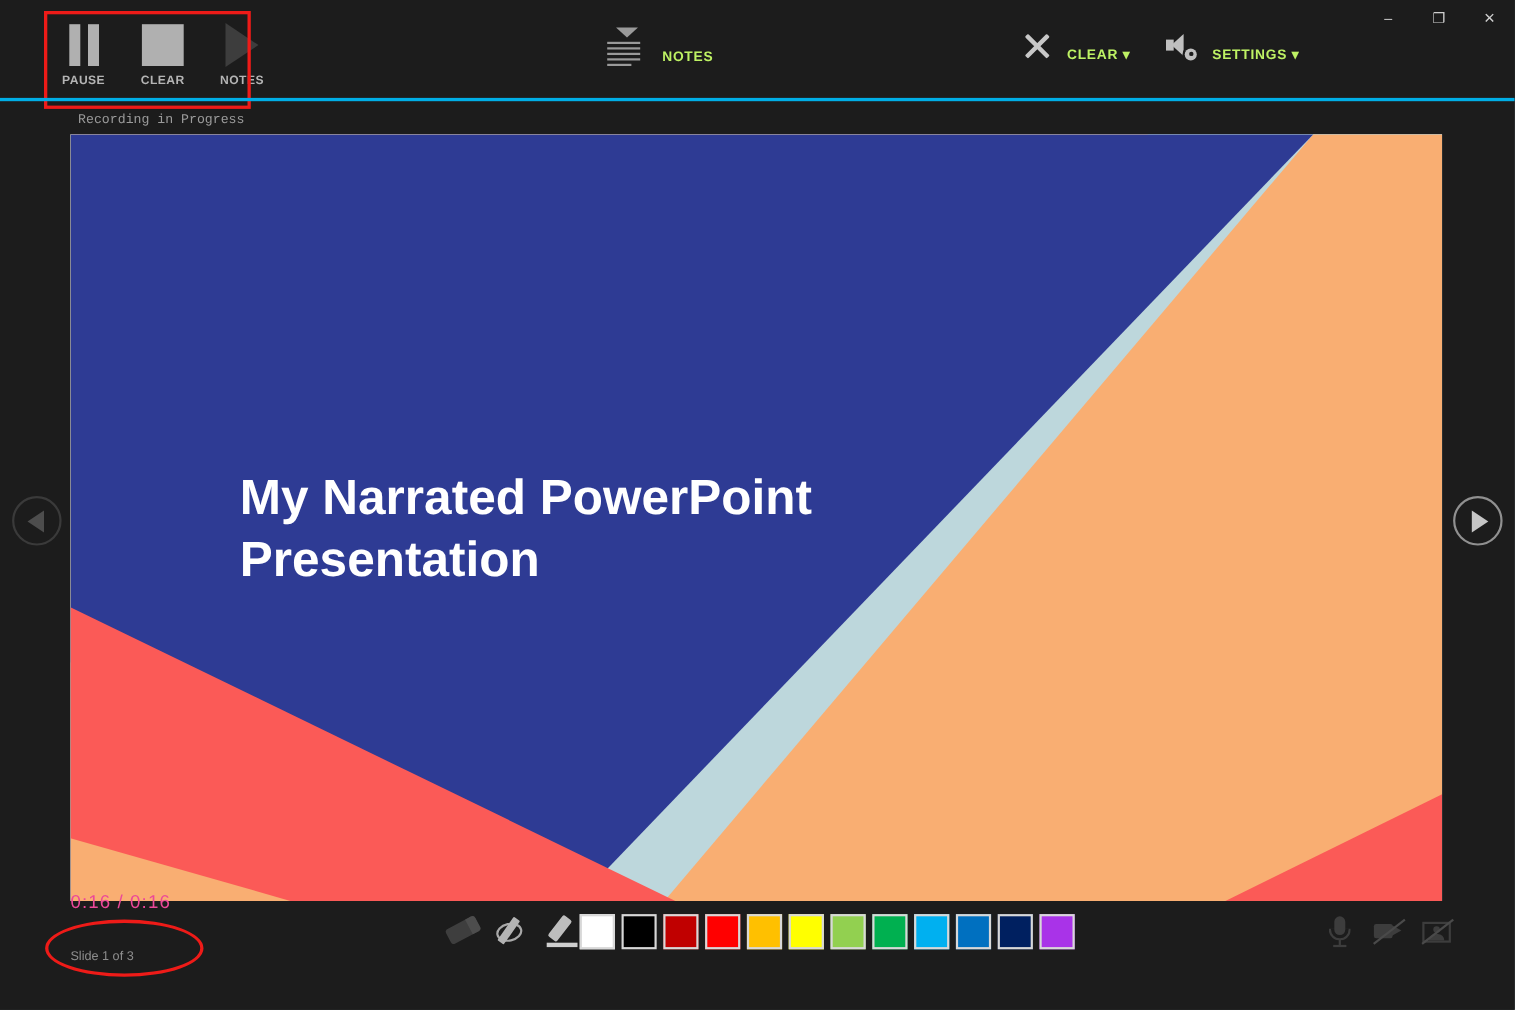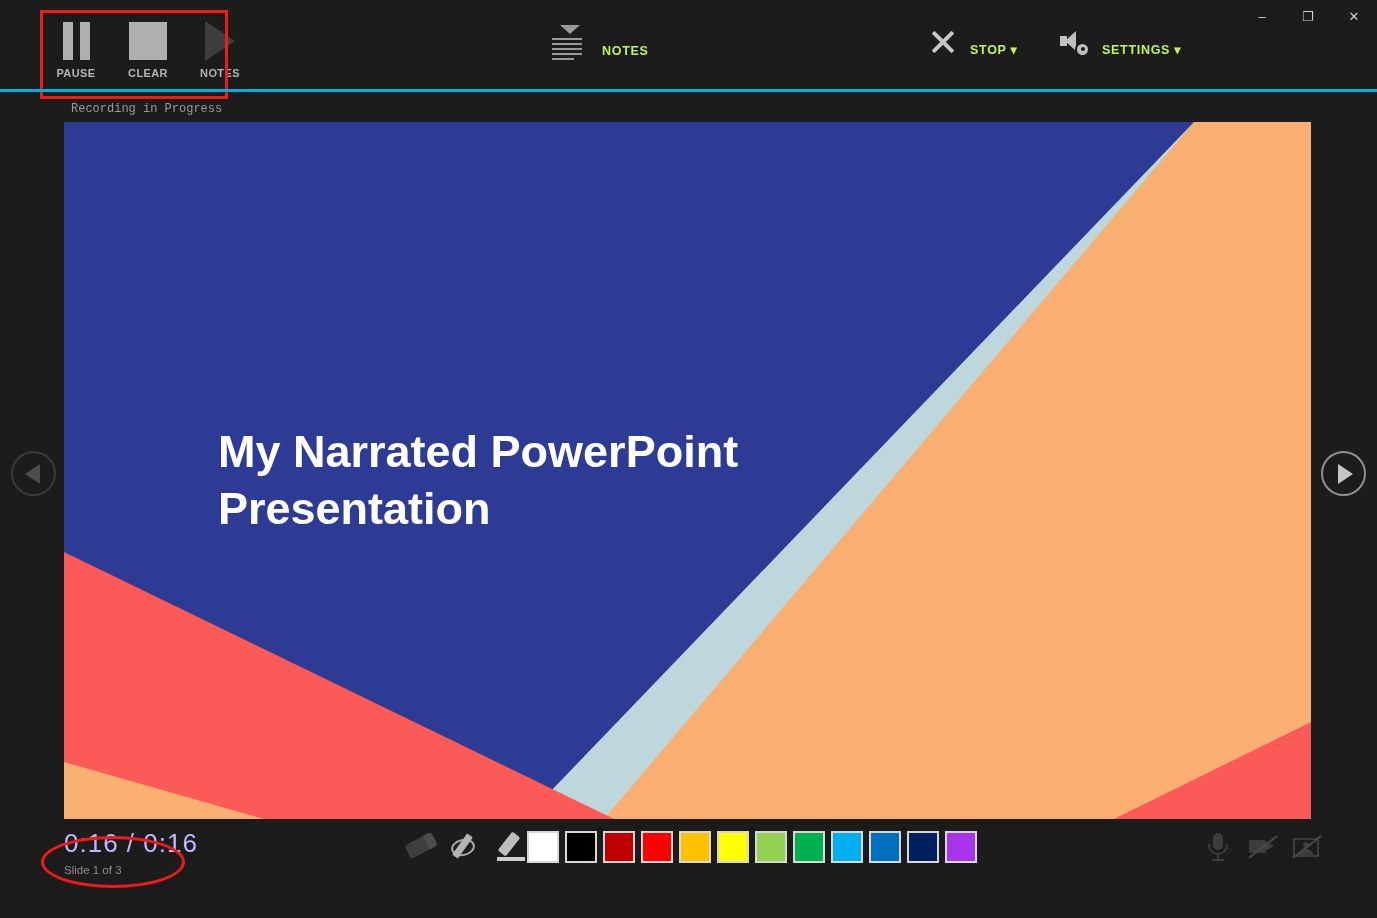--- a/index.html
+++ b/index.html
@@ -172,22 +172,22 @@
     border-bottom:10px solid transparent;
     margin-left:3px;
   }
 
   
   #slide-counter{
     position:absolute; left:64px; top:828px;
     font-size:11.5px; color:#8d8d8d;margin-top:36px;
   }
   #timer{
-    position:absolute; left:64px; top:828px;
-    font-size:26px; color:#c4b5fd; letter-spacing:1px;
+    position:absolute; left:64px; top:810px;
+    font-size:17px; color:#ec4899; letter-spacing:1px;
   }
   #anno-ellipse{
     position:absolute; left:41px; top:836px;
     width:144px; height:52px;
     border:3px solid #ee1b18;
     border-radius:50%;
     pointer-events:none;
   }
 
   
@@ -334,21 +334,21 @@
       <span class="ln" style="top:34px;width:22px"></span>
     </span>
     <span class="topbar-label">NOTES</span>
   </div>
 
   <div id="clear-btn">
     <span class="x-icon">
         <i></i>
         <i></i>
       </span>
-    <span class="topbar-label">STOP ▾</span>
+    <span class="topbar-label">CLEAR ▾</span>
   </div>
 
   <div id="settings-btn">
     <span class="spk-icon">
       <span class="body"></span>
         <span class="cone"></span>
         <span class="gear"></span>
     </span>
     <span class="topbar-label">SETTINGS ▾</span>
   </div>

